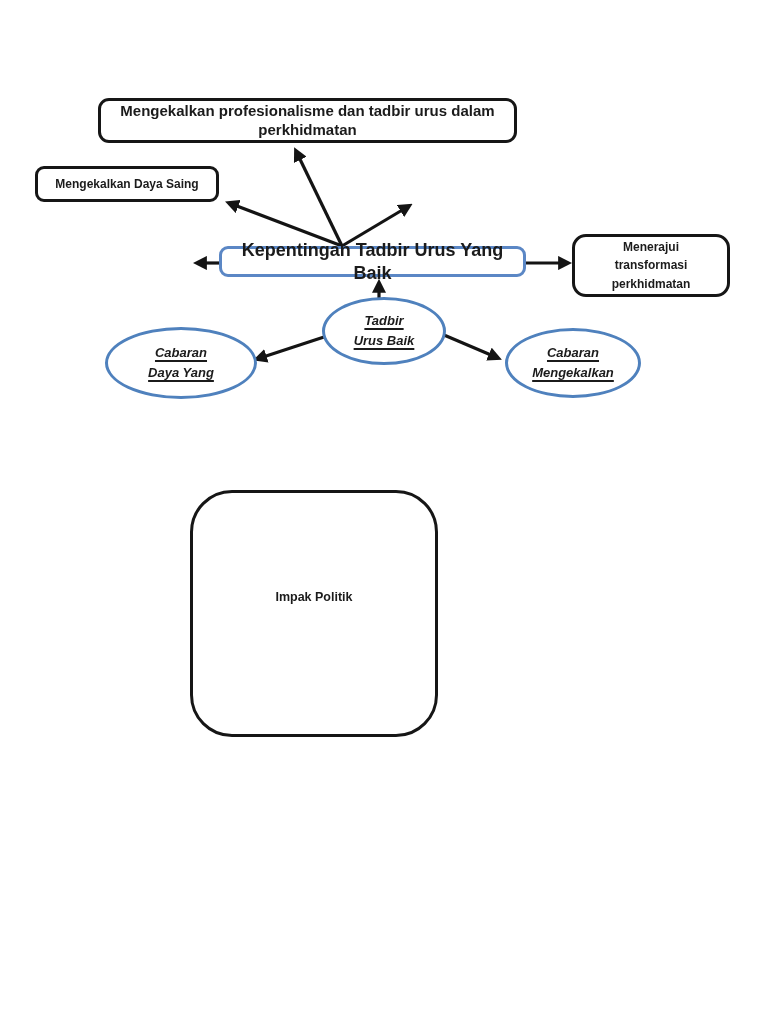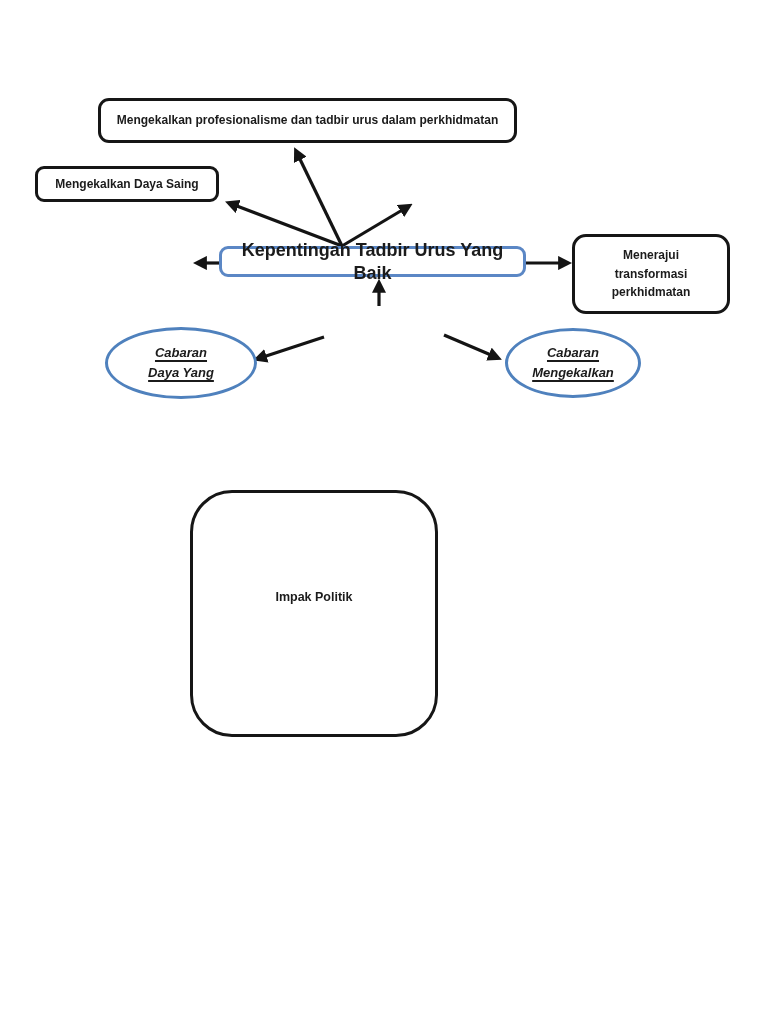--- a/index.html
+++ b/index.html
@@ -42,26 +42,26 @@
     border-radius:50%;
     font-style:italic;
     font-size:13px;
     line-height:1.55;
   }
   .ellipse .u{
     text-decoration:underline;
     text-decoration-thickness:1.5px;
     text-underline-offset:3px;
   }
-  .node-mengekalkan{left:98px;top:98px;width:419px;height:45px;font-size:12px;}
+  .node-mengekalkan{left:98px;top:98px;width:419px;height:45px;font-size:15px;}
   .node-memperkasa{left:35px;top:166px;width:184px;height:36px;font-size:12px;border-radius:9px;}
   .node-menjana{left:357px;top:162px;width:391px;height:41px;font-size:11.5px;}
   .node-memenuhi{left:43px;top:236px;width:147px;height:55px;font-size:12px;border-radius:9px;line-height:1.6;}
   .node-kepentingan{left:219px;top:246px;width:307px;height:31px;font-size:18px;}
-  .node-menerajui{left:572px;top:234px;width:158px;height:80px;font-size:12px;border-radius:14px;line-height:1.55;}
+  .node-menerajui{left:572px;top:234px;width:158px;height:63px;font-size:12px;border-radius:14px;line-height:1.55;}
   .node-tadbir{left:322px;top:297px;width:124px;height:68px;}
   .node-cabaran-daya{left:105px;top:327px;width:152px;height:72px;}
   .node-cabaran-glob{left:505px;top:328px;width:136px;height:70px;}
   .node-impak{left:190px;top:490px;width:248px;height:247px;font-size:12.5px;border-radius:42px;border-width:3.5px;padding-bottom:32px;}
 </style>
 </head>
 <body>
 
 <div class="page">
 
@@ -96,20 +96,24 @@
   <div class="node blue-box node-kepentingan">
     <span>Kepentingan Tadbir Urus Yang Baik</span>
   </div>
 
   <div class="node black-box node-menerajui">
     <span>Menerajui</span>
     <span>transformasi</span>
     <span>perkhidmatan</span>
   </div>
 
+  <div class="node ellipse node-tadbir">
+    <span class="u">Tadbir</span>
+    <span class="u">Urus Baik</span>
+  </div>
 
   <div class="node ellipse node-cabaran-daya">
     <span class="u">Cabaran</span>
     <span class="u">Daya Yang</span>
   </div>
 
   <div class="node ellipse node-cabaran-glob">
     <span class="u">Cabaran</span>
     <span class="u">Mengekalkan</span>
   </div>

